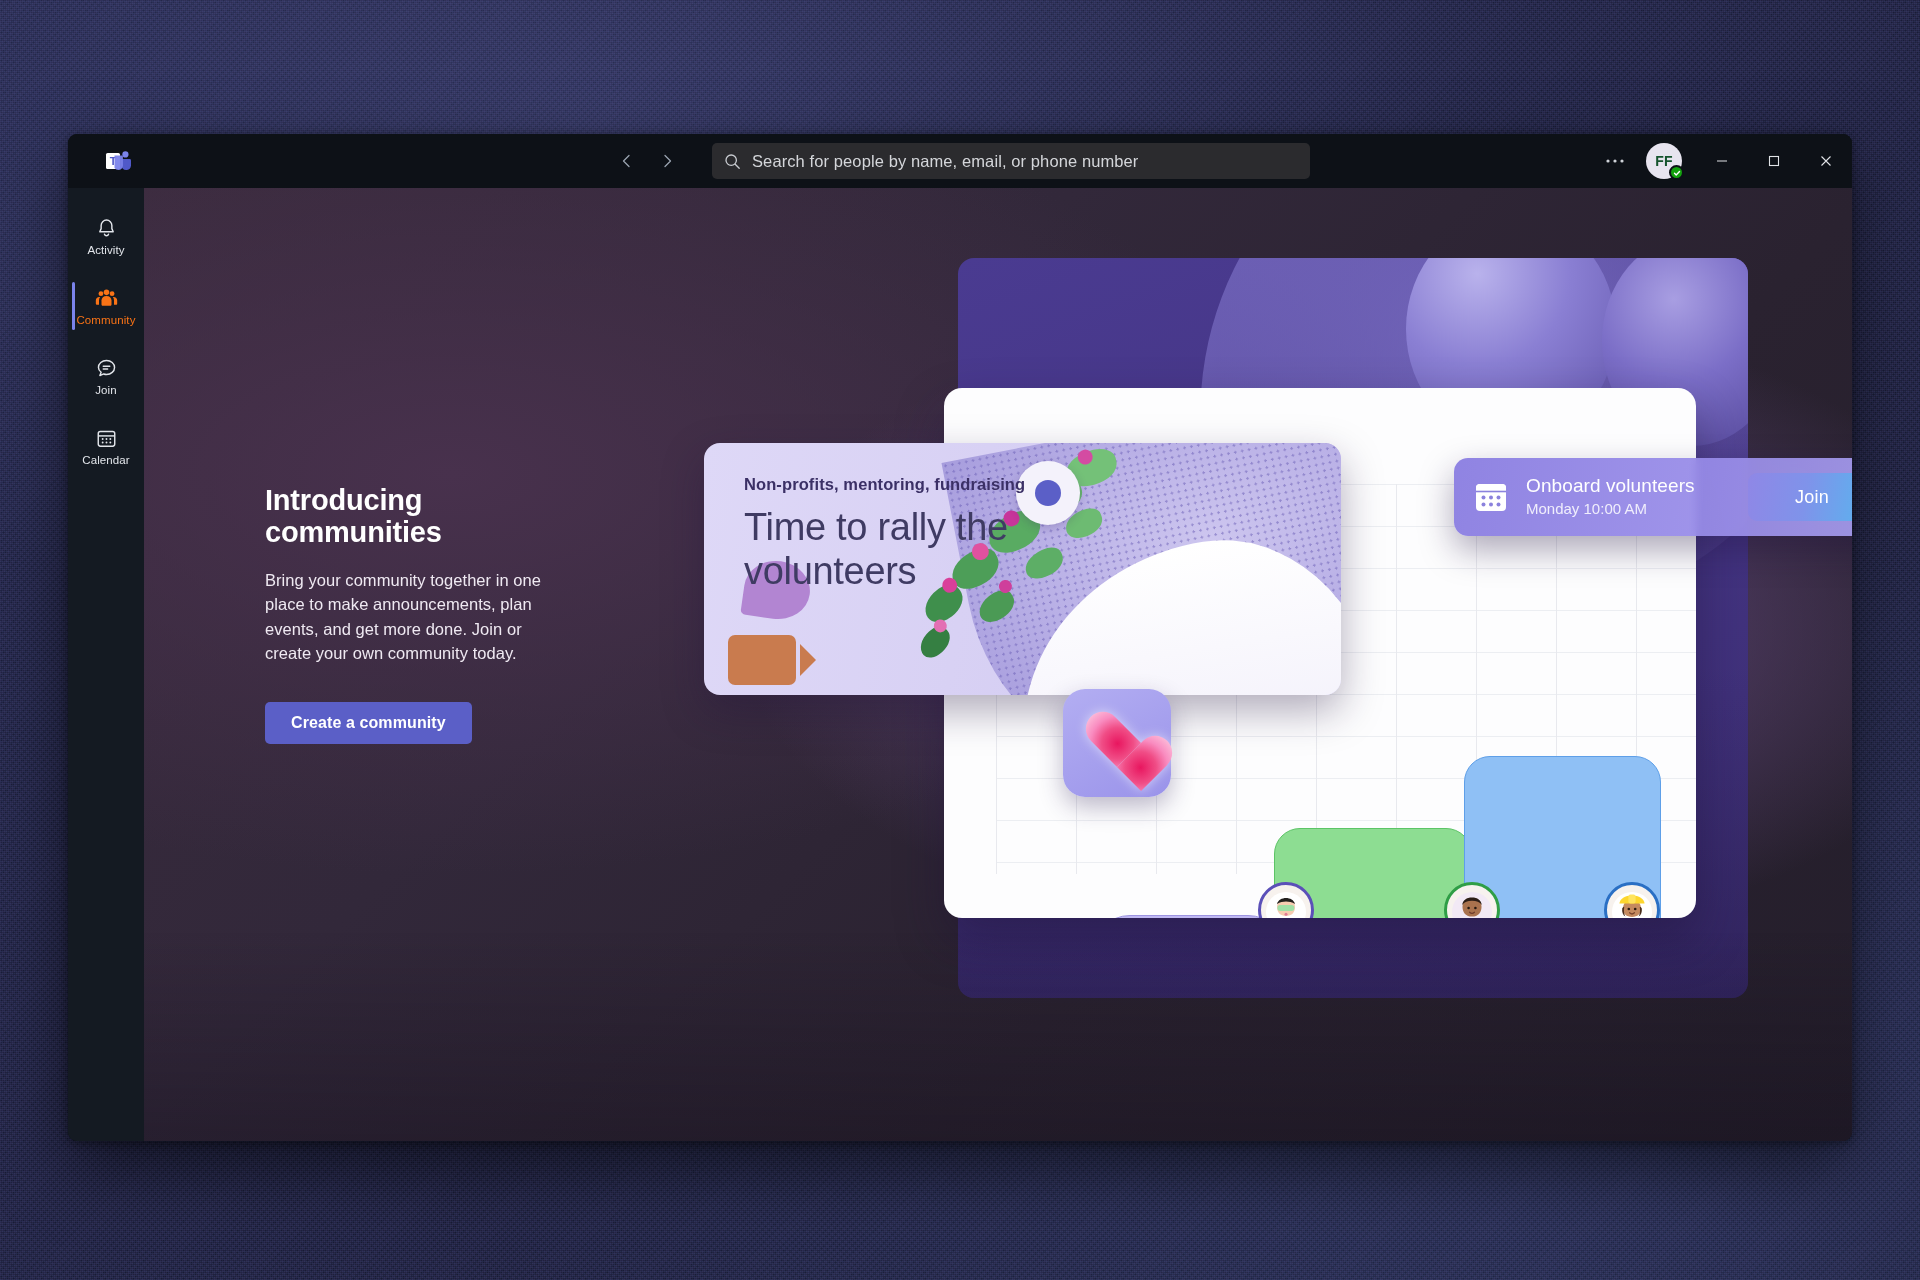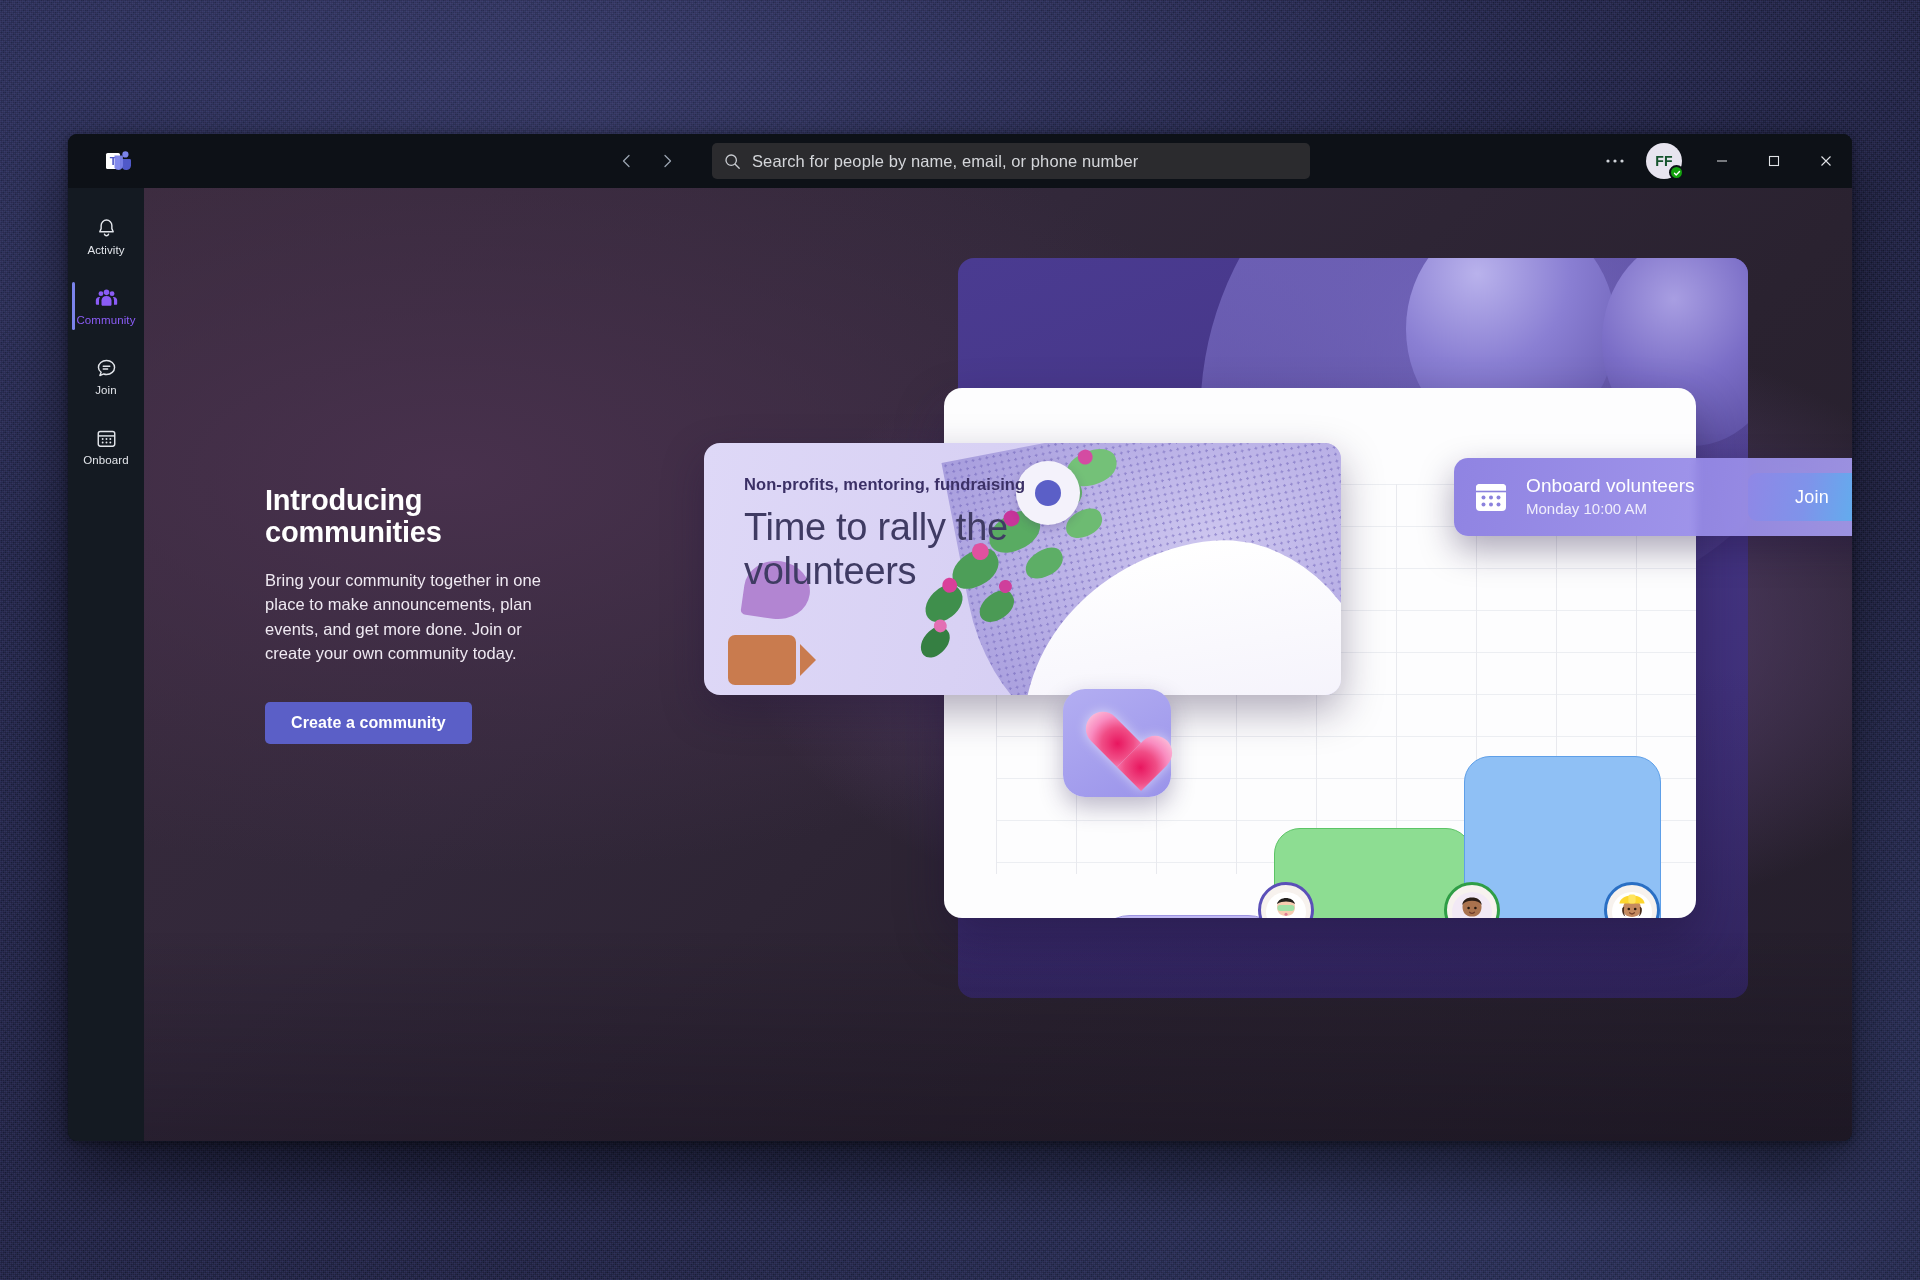--- a/index.html
+++ b/index.html
@@ -94,21 +94,21 @@
     width: 76px; flex: 0 0 76px; background: #141a22;
     padding-top: 14px; display: flex; flex-direction: column; align-items: center; gap: 2px;
   }
   .rail-item {
     position: relative; width: 76px; height: 68px; display: flex; flex-direction: column;
     align-items: center; justify-content: center; gap: 4px; cursor: pointer;
     color: #e2e5ea;
   }
   .rail-item .r-ico { height: 26px; display: flex; align-items: center; justify-content: center; }
   .rail-item .r-lbl { font-size: 11.5px; line-height: 1; letter-spacing: .1px; }
-  .rail-item.active { color: #8b5cf6; }
+  .rail-item.active { color: #f97316; }
   .rail-item.active::before {
     content: ""; position: absolute; left: 4px; top: 10px; bottom: 10px;
     width: 3px; border-radius: 2px; background: #7b83eb;
   }
 
   
   .stage {
     flex: 1; position: relative; overflow: hidden;
     background:
       radial-gradient(ellipse 60% 55% at 72% 46%, #6a4d86 0%, rgba(70,45,95,0) 62%),
@@ -432,21 +432,21 @@
               <g fill="currentColor" stroke="none">
                 <circle cx="8" cy="12.6" r="1"></circle>
                   <circle cx="12" cy="12.6" r="1"></circle>
                   <circle cx="16" cy="12.6" r="1"></circle>
                 <circle cx="8" cy="16.2" r="1"></circle>
                   <circle cx="12" cy="16.2" r="1"></circle>
                   <circle cx="16" cy="16.2" r="1"></circle>
               </g>
             </svg>
           </span>
-          <span class="r-lbl">Onboard</span>
+          <span class="r-lbl">Calendar</span>
         </div>
       </div>
 
       <div class="stage">
 
         <div class="copy">
           <h1>Introducing communities</h1>
           <p>Bring your community together in one place to make announcements, plan events, and get more done. Join or create your own community today.</p>
           <button class="cta">Create a community</button>
         </div>

